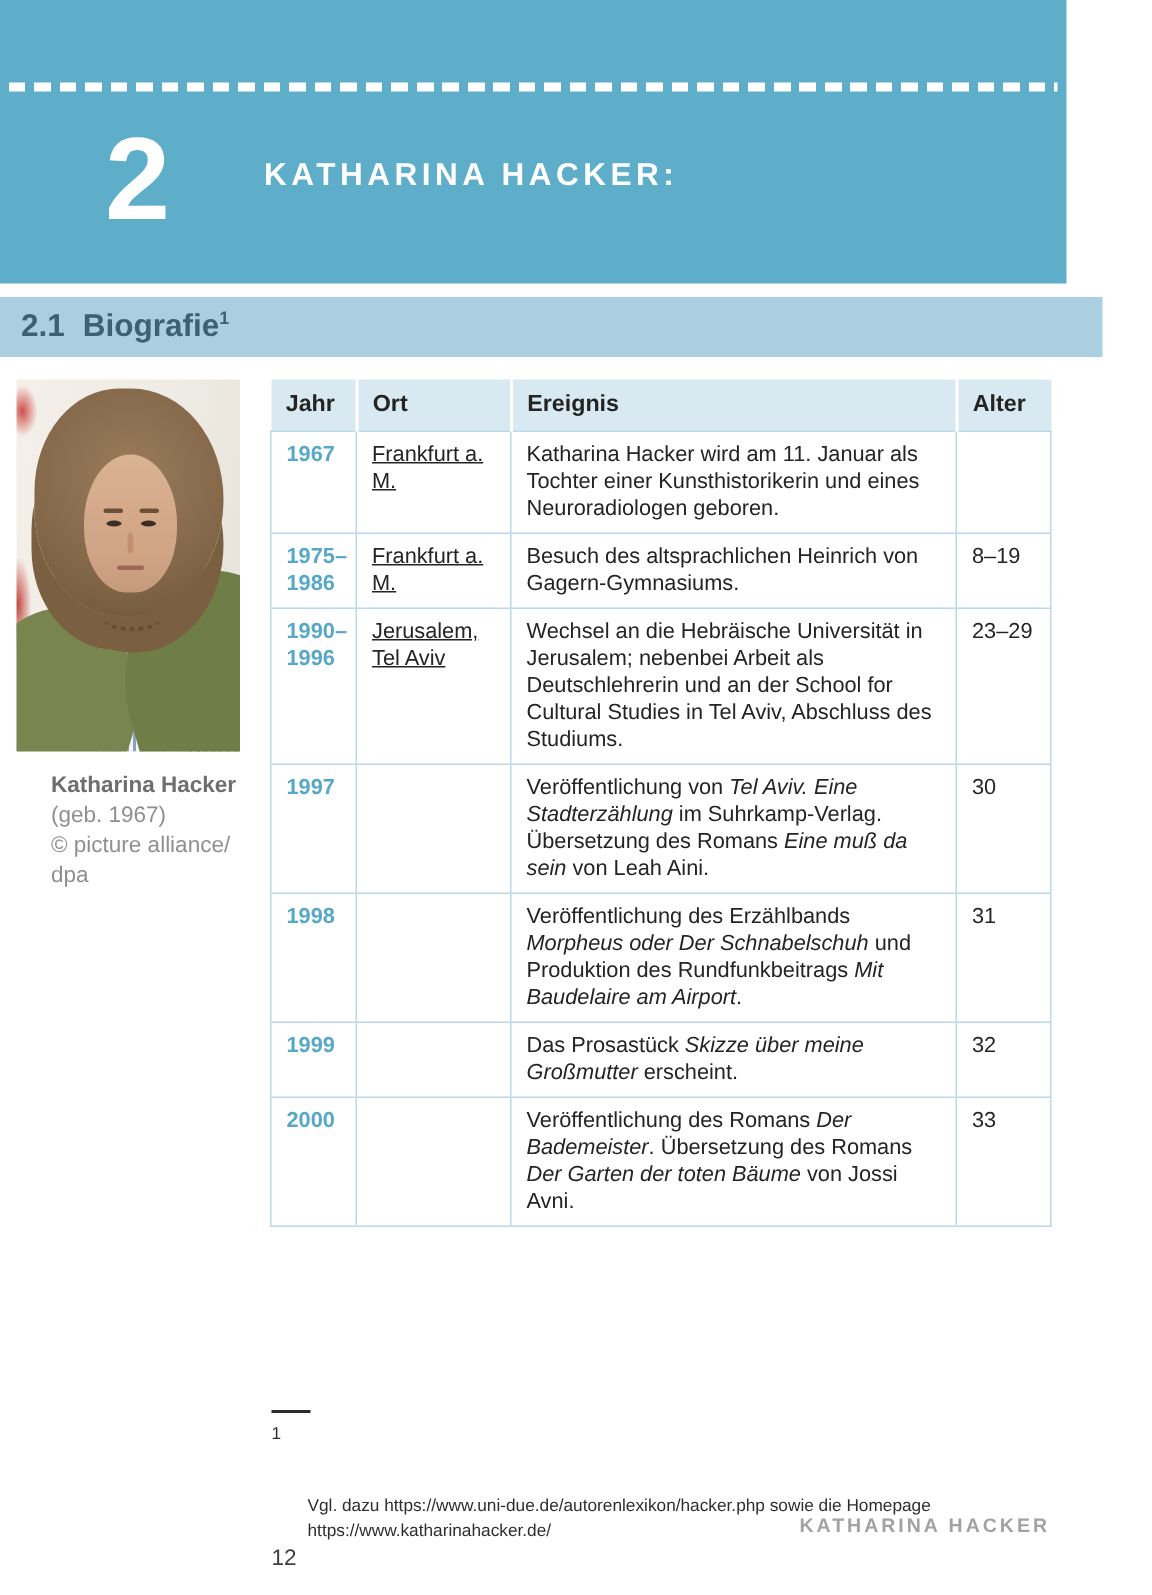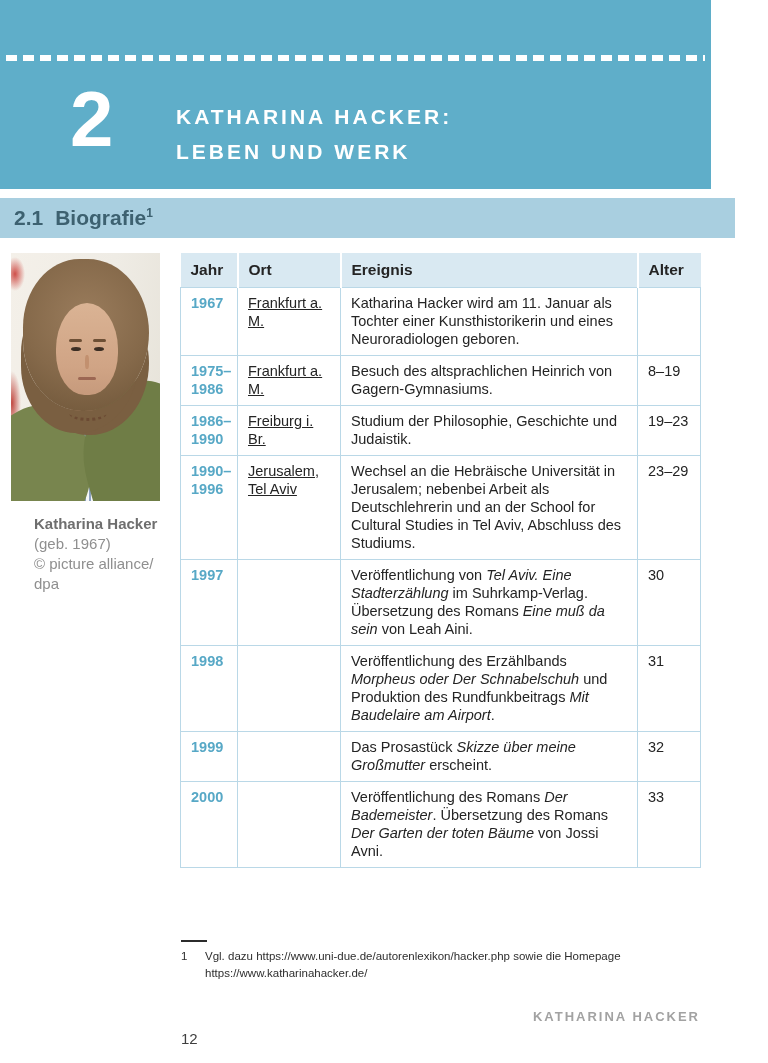--- a/index.html
+++ b/index.html
@@ -76,38 +76,37 @@
   table.bio td:last-child{border-right:1.5px solid var(--tbl_border);}
   table.bio tr:last-child td{border-bottom:1.5px solid var(--tbl_border);}
   td.jahr{color:var(--year_col);font-weight:700;padding-right:4px;margin-top:44px;}
   td.ort{padding-right:22px;text-decoration:underline;}
   td.ereignis .it{font-style:italic;}
 
   
   .footnote-rule{position:absolute;left:181px;top:940px;width:26px;height:2px;background:#2b2b2b;}
   .footnote{position:absolute;left:181px;top:948px;width:540px;font-size:11.5px;line-height:17px;color:#2e2e2e;}
   .footnote .fn-num{position:absolute;left:0;top:0;}
-  .footnote .fn-text{display:block;margin-left:24px;}
+  .footnote .fn-text{display:block;margin-left:24px;margin-top:48px;}
 
   
   .pagenum{position:absolute;left:181px;top:1030px;font-size:15px;color:#3f3f3f;}
   .running-title{position:absolute;right:68px;top:1009px;font-size:13px;font-weight:700;
     letter-spacing:2px;color:#A2A2A2;}
 </style>
 </head>
 <body>
 
 <div class="page">
 
   <header class="chapter-band">
     <div class="dashes"></div>
     <div class="chapter-number">2</div>
     <div class="chapter-title">
       <div>KATHARINA HACKER:</div>
-      <div>LEBEN UND WERK</div>
     </div>
   </header>
 
   <div class="section-band">
     <span class="num">2.1</span><span>Biografie</span><sup>1</sup>
   </div>
 
   <div class="photo">
     <div class="ph red-a"></div>
     <div class="ph red-b"></div>
@@ -156,26 +155,20 @@
           <td class="ereignis"><span>Katharina Hacker wird am 11. Januar als Tochter einer Kunsthistorikerin und eines Neuroradiologen geboren.</span></td>
           <td class="alter"></td>
         </tr>
         <tr>
           <td class="jahr">1975–1986</td>
           <td class="ort">Frankfurt a. M.</td>
           <td class="ereignis"><span>Besuch des altsprachlichen Heinrich von Gagern-Gymnasiums.</span></td>
           <td class="alter">8–19</td>
         </tr>
         <tr>
-          <td class="jahr">1986–1990</td>
-          <td class="ort">Freiburg i. Br.</td>
-          <td class="ereignis"><span>Studium der Philosophie, Geschichte und Judaistik.</span></td>
-          <td class="alter">19–23</td>
-        </tr>
-        <tr>
           <td class="jahr">1990–1996</td>
           <td class="ort">Jerusalem, Tel Aviv</td>
           <td class="ereignis"><span>Wechsel an die Hebräische Universität in Jerusalem; nebenbei Arbeit als Deutschlehrerin und an der School for Cultural Studies in Tel Aviv, Abschluss des Studiums.</span></td>
           <td class="alter">23–29</td>
         </tr>
         <tr>
           <td class="jahr">1997</td>
           <td class="ort"></td>
           <td class="ereignis"><span>Veröffentlichung von </span><span class="it">Tel Aviv. Eine Stadterzählung</span><span> im Suhrkamp-Verlag. Übersetzung des Romans </span><span class="it">Eine muß da sein</span><span> von Leah Aini.</span></td>
           <td class="alter">30</td>

